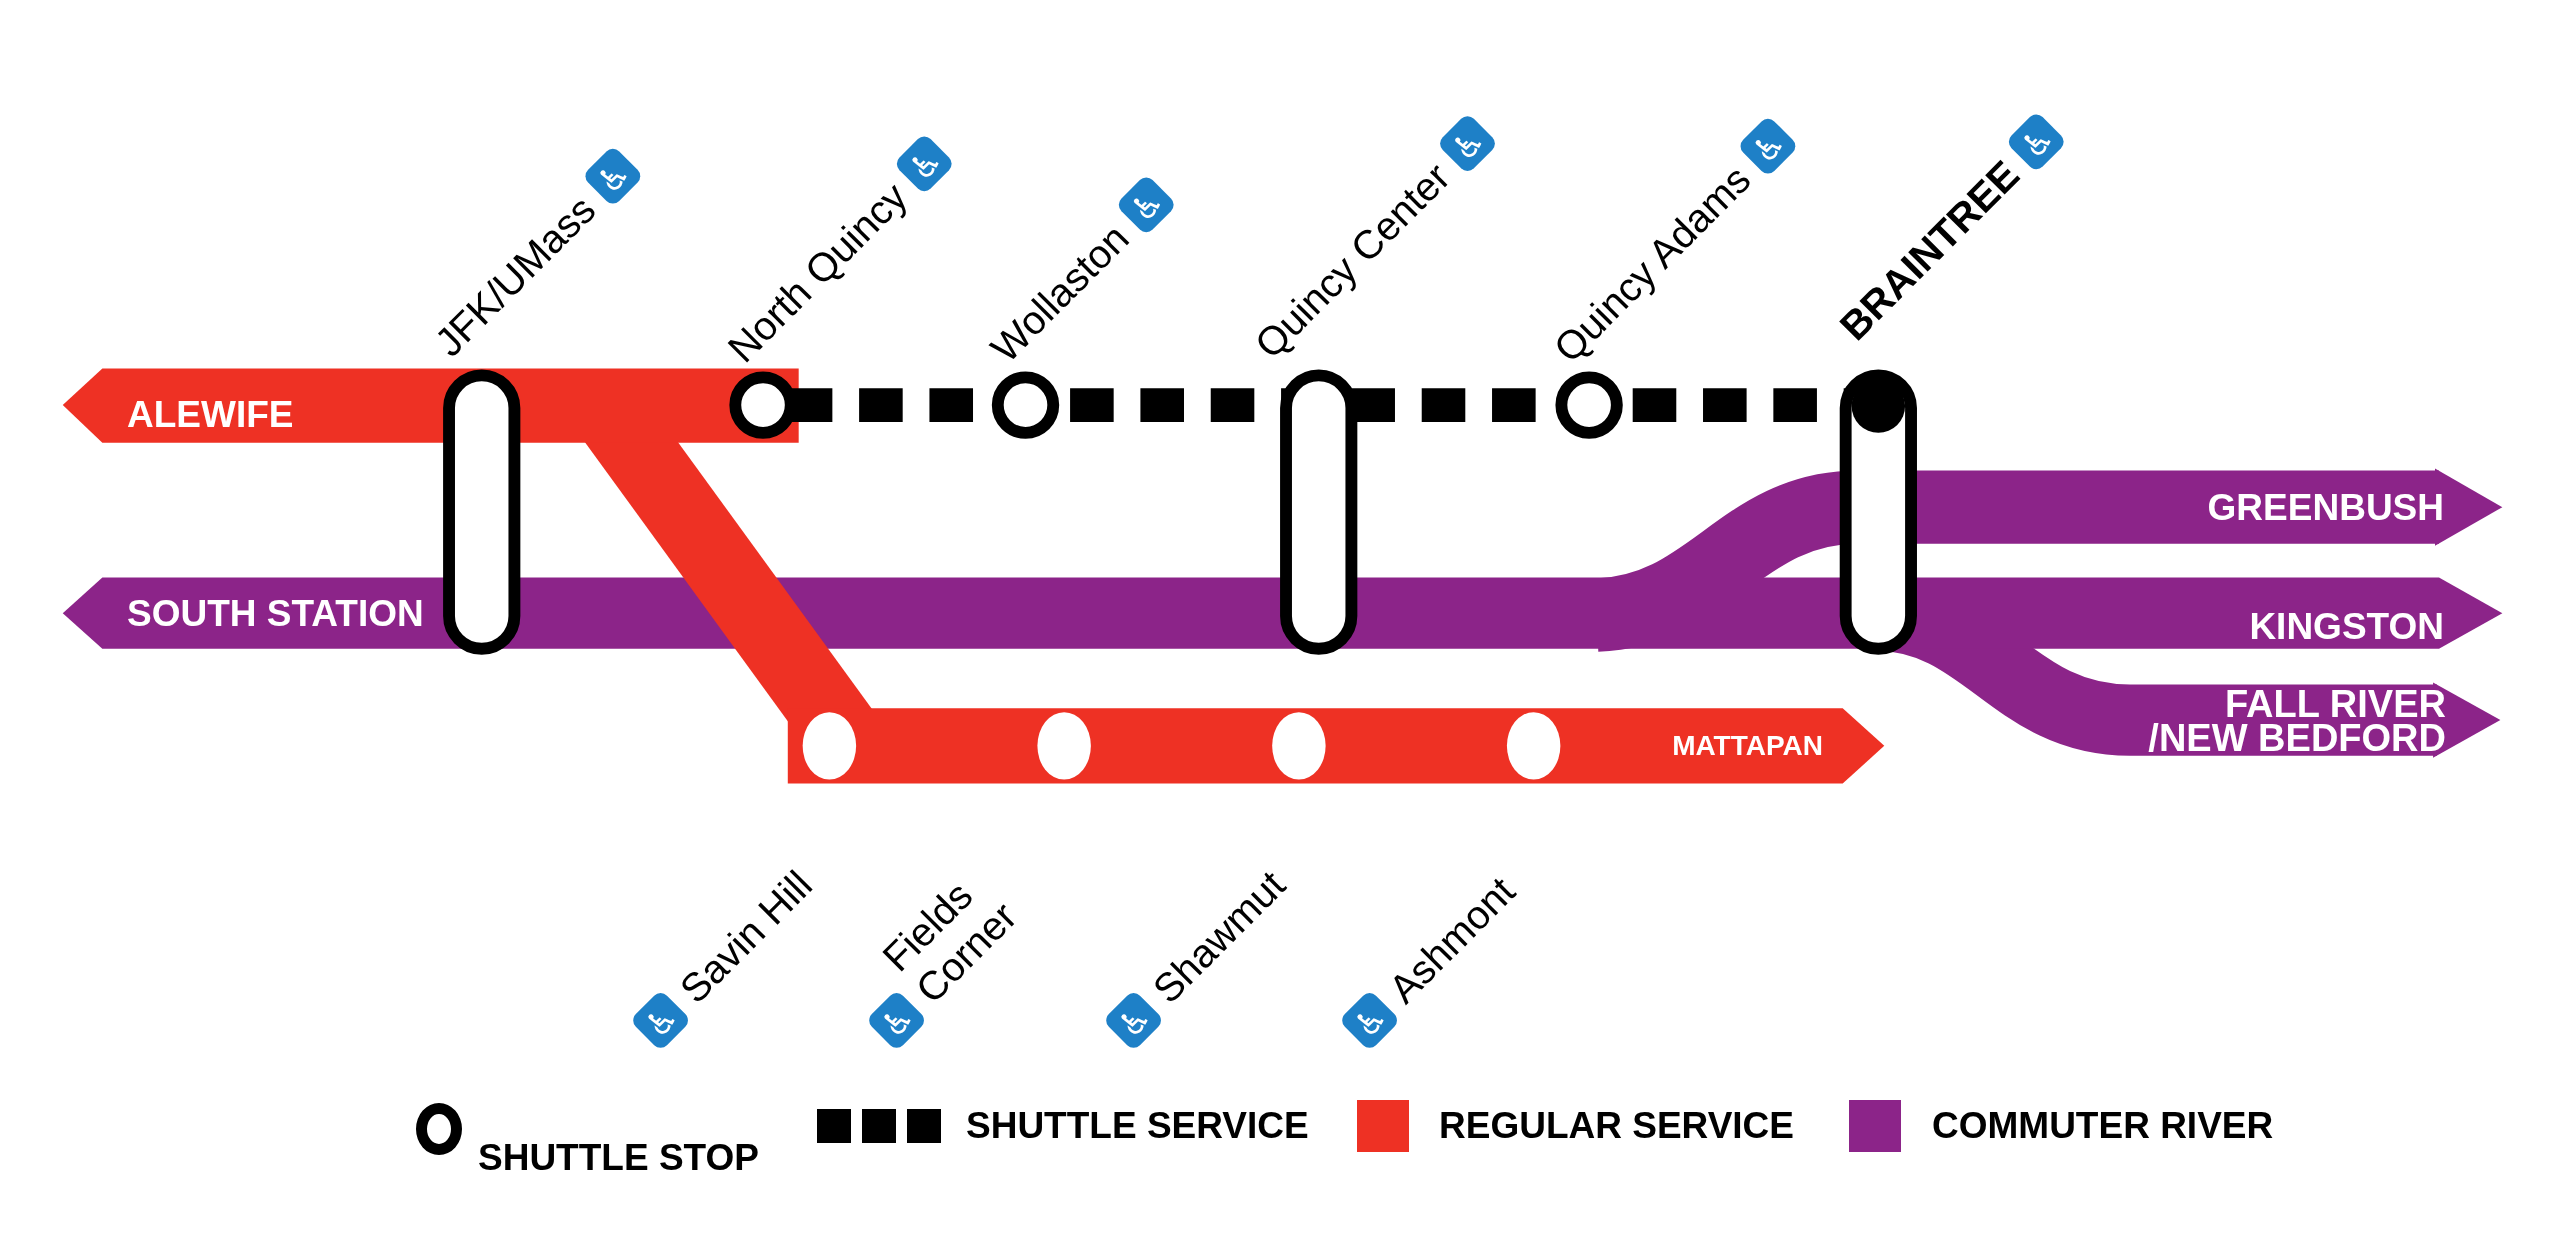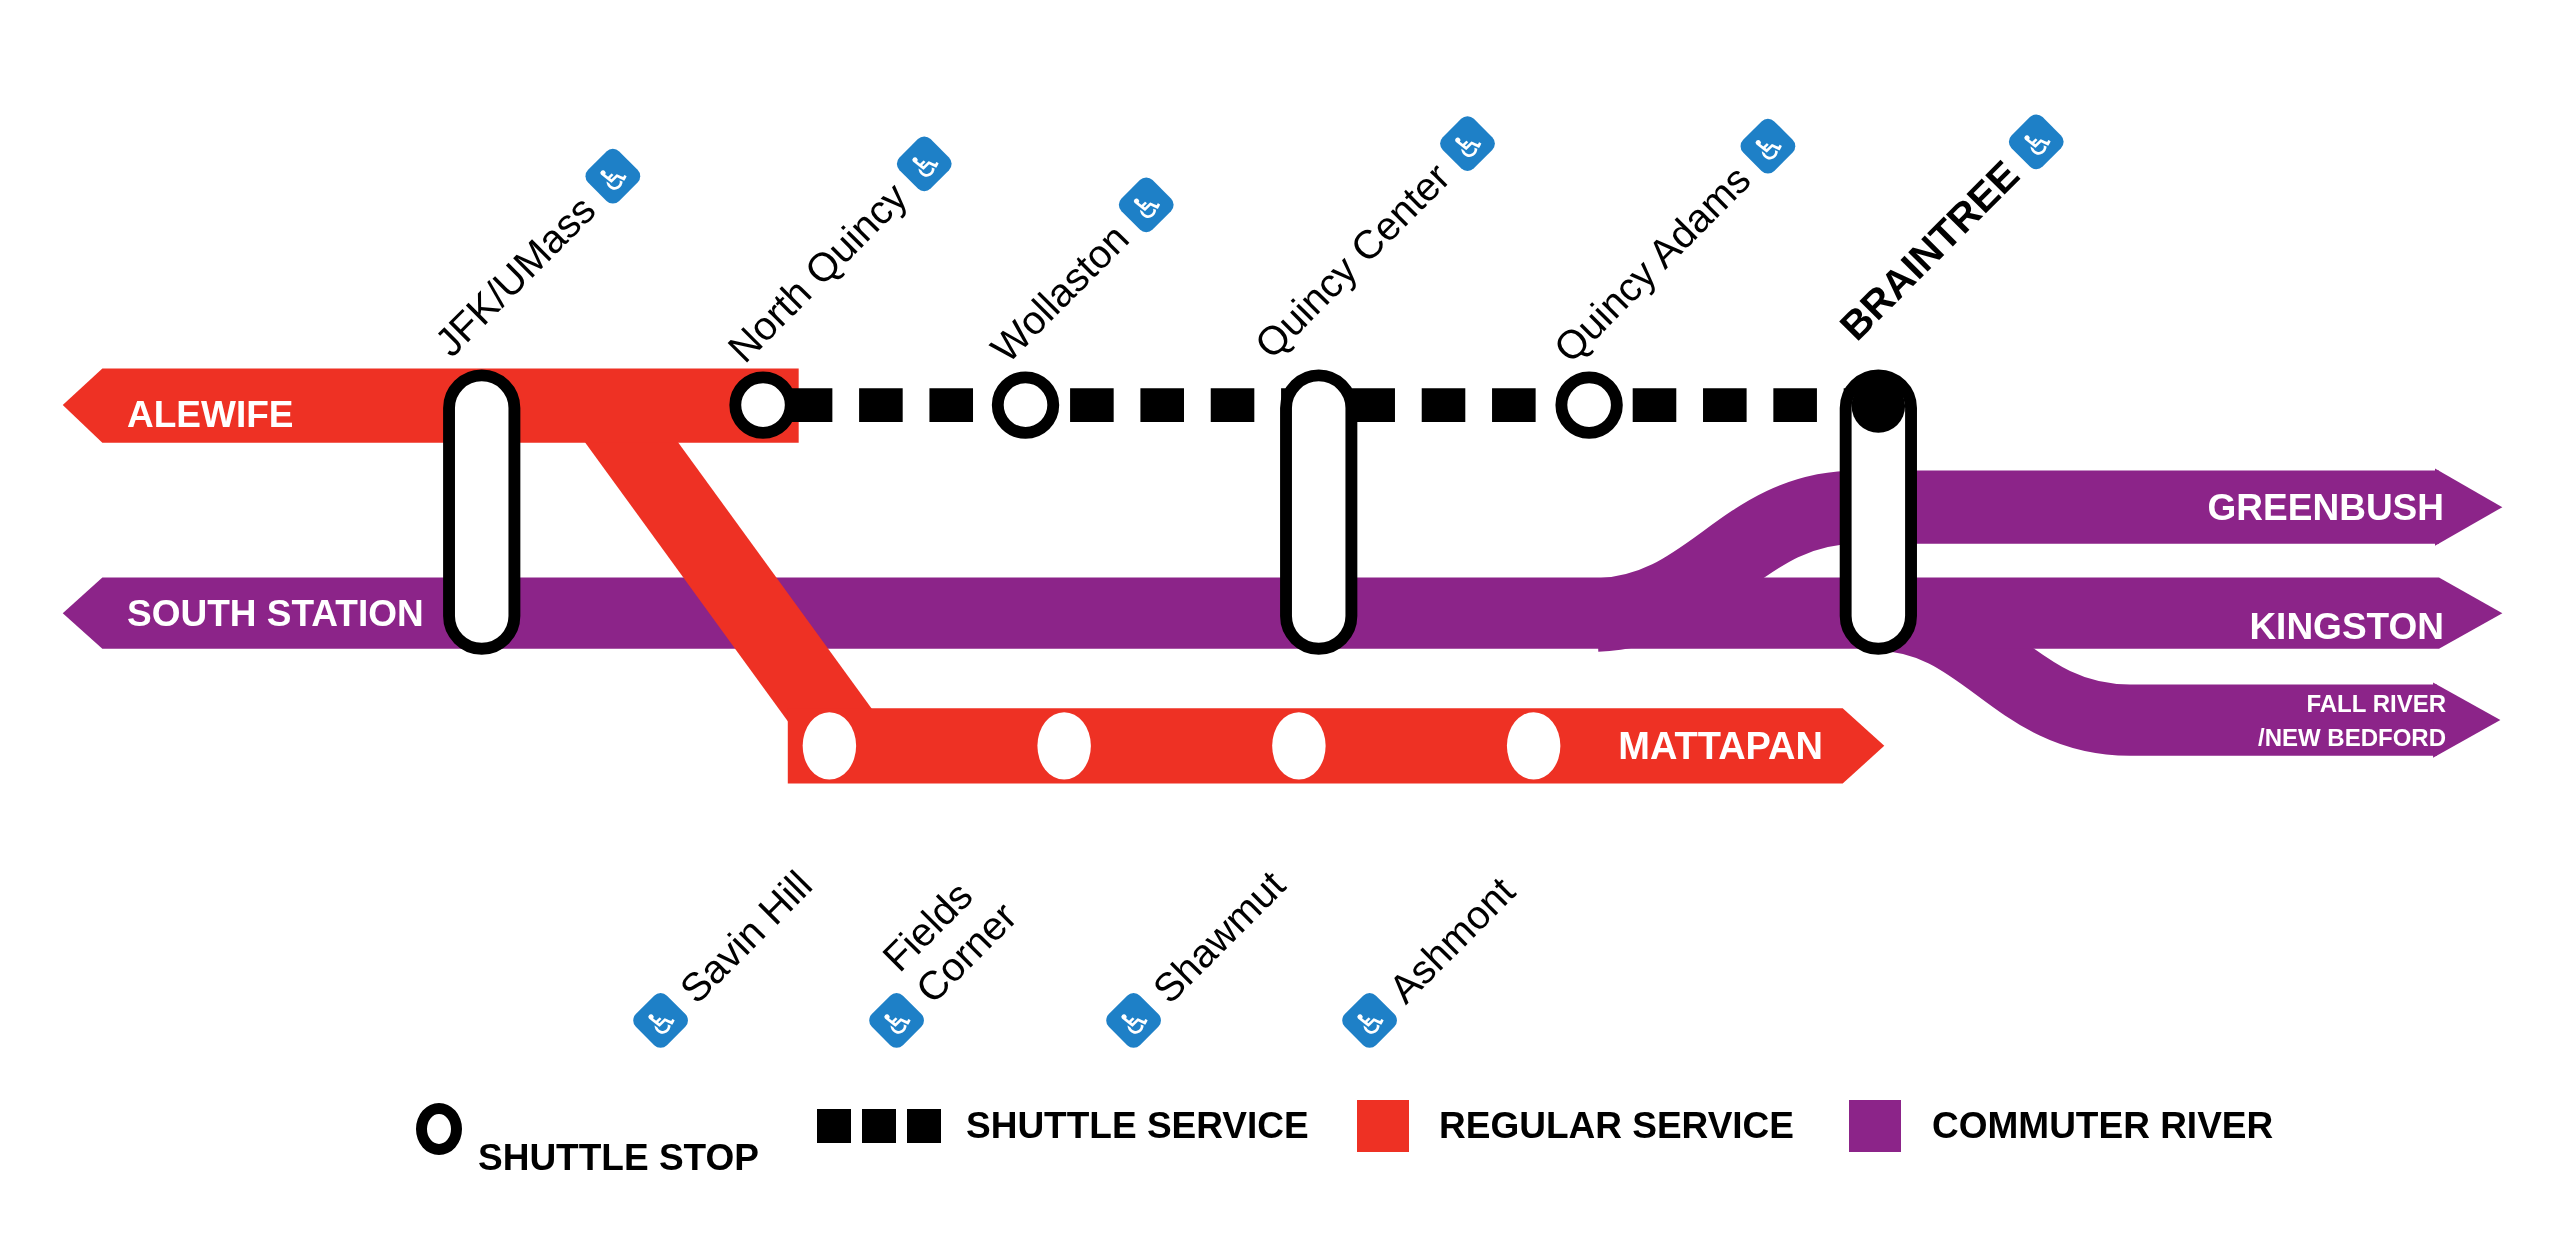--- a/index.html
+++ b/index.html
@@ -14,21 +14,21 @@
        color:#fff;text-align:center;line-height:46px;font-size:34px;vertical-align:bottom;
        font-family:"DejaVu Sans",sans-serif;}
   .ada.after{margin-left:14px;margin-bottom:2px;}
   .ada.before{margin-right:14px;margin-bottom:2px;}
   .indent{margin-left:57px;}
   
   .band-label{position:absolute;color:#fff;font-weight:700;font-size:37px;display:flex;
               align-items:center;}
   .band-label.right{justify-content:flex-end;text-align:right;}
   .band-label.two-line{flex-direction:column;align-items:flex-end;justify-content:center;
-              font-size:24px;line-height:34px;}
+              font-size:38px;line-height:34px;}
   
   .legend-text{position:absolute;height:48px;line-height:48px;font-weight:700;
                font-size:37px;color:#000;}
   .legend-circle{position:absolute;width:24px;height:30px;border:11px solid #000;
                  border-radius:50%;background:#fff;}
   .legend-dash{position:absolute;width:34px;height:34px;background:#000;}
   .legend-swatch{position:absolute;width:52px;height:52px;}
 </style>
 </head>
 <body>
@@ -63,21 +63,21 @@
     <circle cx="1604" cy="409" r="28" fill="#fff" stroke="#000" stroke-width="12"></circle>
 
     <ellipse cx="837" cy="753" rx="27" ry="34" fill="#fff"></ellipse>
     <ellipse cx="1074" cy="753" rx="27" ry="34" fill="#fff"></ellipse>
     <ellipse cx="1311" cy="753" rx="27" ry="34" fill="#fff"></ellipse>
     <ellipse cx="1548" cy="753" rx="27" ry="34" fill="#fff"></ellipse>
   </svg>
 
   <div class="band-label" style="left:127px;top:369px;height:91px;">ALEWIFE</div>
   <div class="band-label" style="left:127px;top:578px;height:71px;">SOUTH STATION</div>
-  <div class="band-label right" style="left:1427px;top:709px;width:396px;height:74px;font-size:38px;">MATTAPAN</div>
+  <div class="band-label right" style="left:1427px;top:709px;width:396px;height:74px;font-size:28px;">MATTAPAN</div>
   <div class="band-label right" style="left:2081px;top:471px;width:363px;height:74px;">GREENBUSH</div>
   <div class="band-label right" style="left:2081px;top:602px;width:363px;height:50px;">KINGSTON</div>
   <div class="band-label two-line" style="left:2081px;top:683px;width:365px;height:75px;">
     <span>FALL RIVER</span>
     <span>/NEW BEDFORD</span>
   </div>
 
   <div class="rot" style="left:458px;top:319px;"><span>JFK/UMass</span><span class="ada after">♿</span></div>
   <div class="rot" style="left:751px;top:325px;"><span>North Quincy</span><span class="ada after">♿</span></div>
   <div class="rot" style="left:1014px;top:325px;"><span>Wollaston</span><span class="ada after">♿</span></div>

